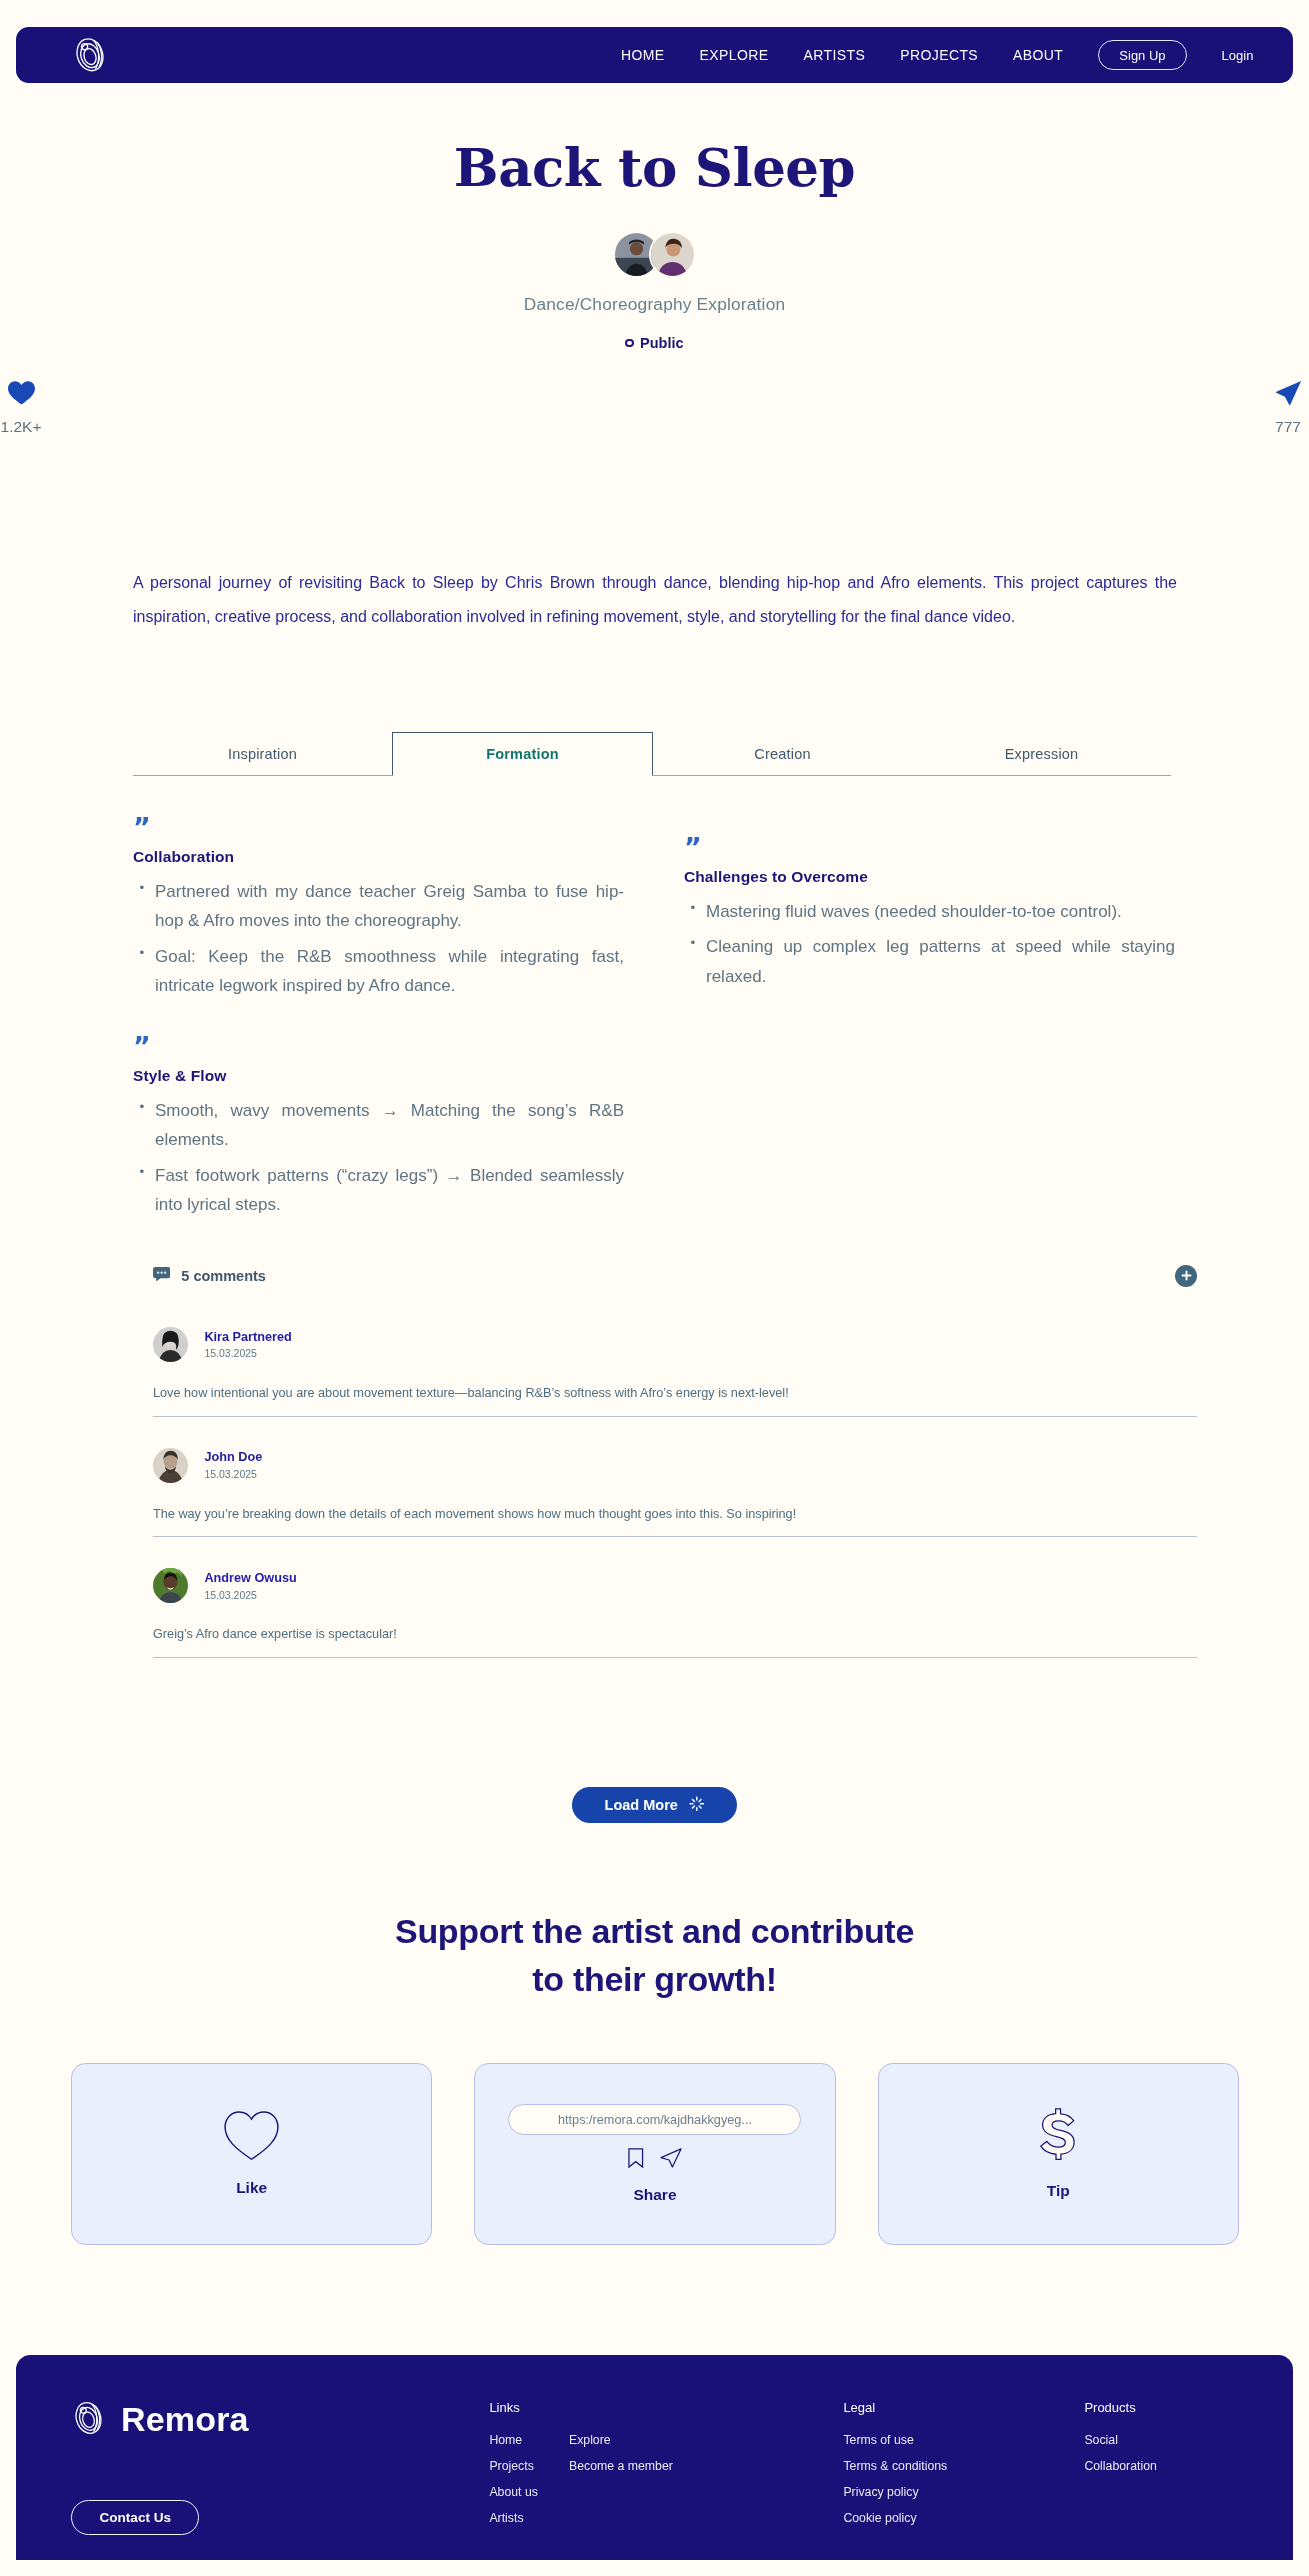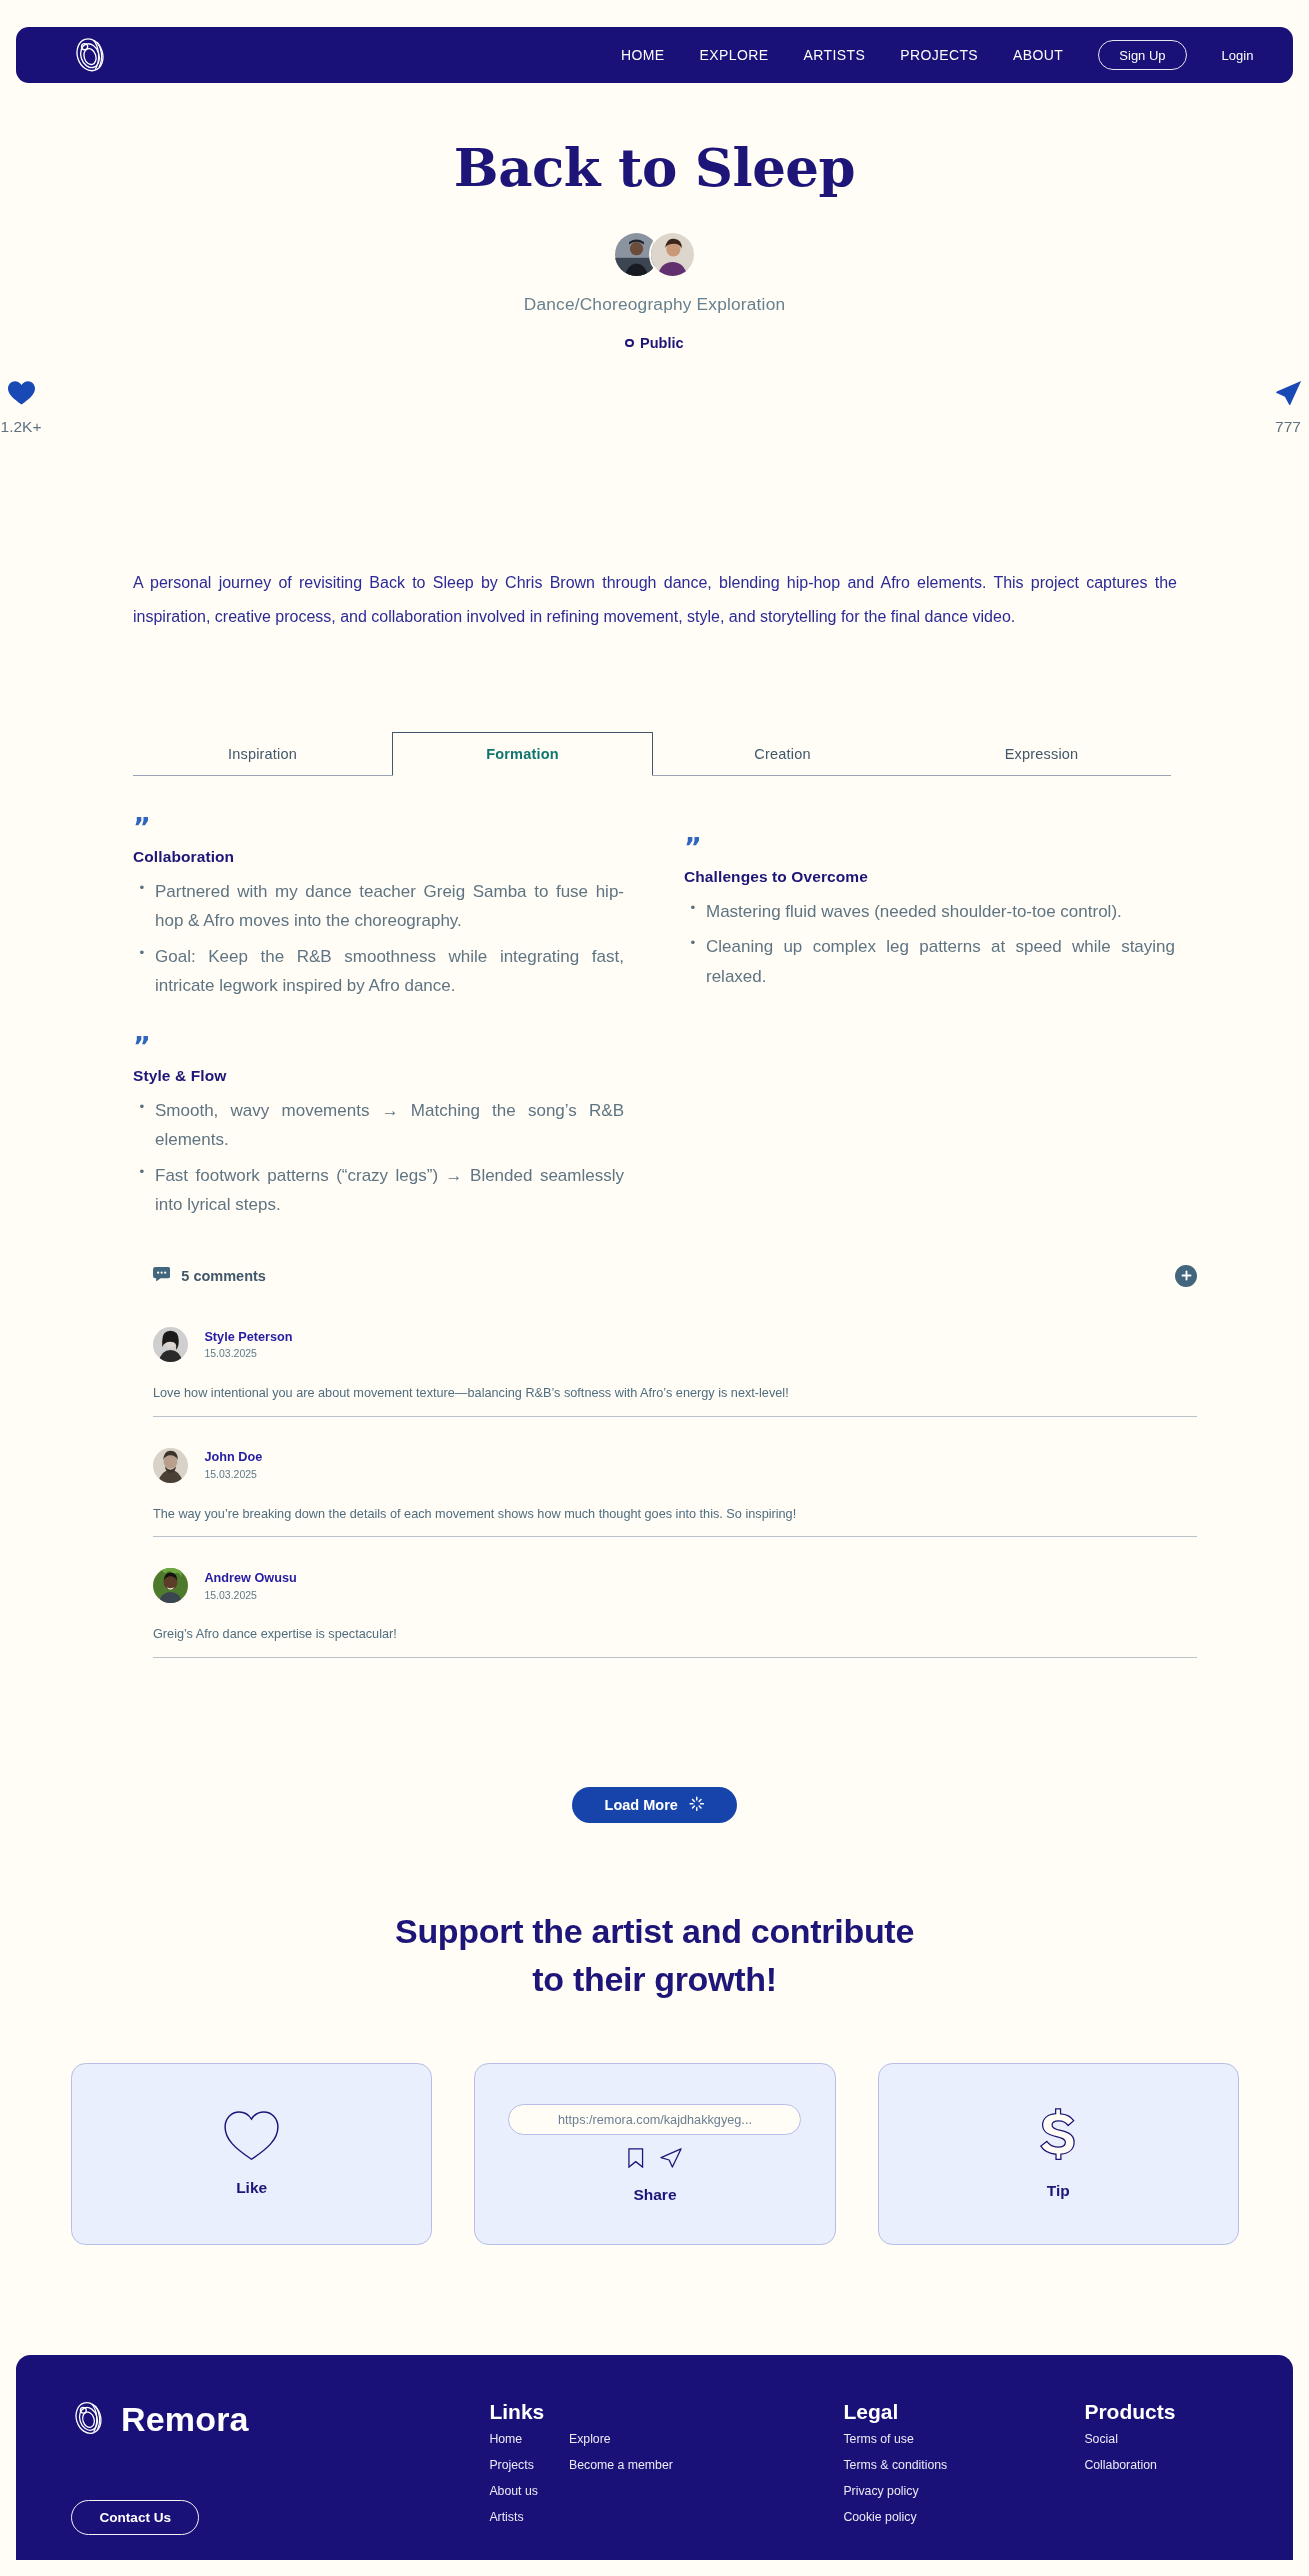--- a/index.html
+++ b/index.html
@@ -177,21 +177,21 @@
   }
   .footer-brand { position: absolute; left: 55px; top: 44px; display: flex; align-items: center; }
   .footer-brand-name { margin-left: 14.5px; font-size: 34px; font-weight: 700; letter-spacing: 0.2px; }
   .contact-btn {
     position: absolute; left: 55px; top: 145px;
     border: 1.2px solid #f2f2f7; border-radius: 908px; background: transparent;
     color: #fff; font-family: inherit; font-size: 13.6px; font-weight: 700;
     padding: 9px 27px; cursor: pointer;
   }
   .footer-col { position: absolute; top: 45px; }
-  .footer-col-title { font-size: 21px; font-weight: 700; margin-bottom: 6px; }
+  .footer-col-title { font-size: 13px; font-weight: 400; margin-bottom: 16px; }
   .footer-col-lists { display: flex; gap: 31px; }
   .footer-col ul { list-style: none; }
   .footer-col li { margin-bottom: 10px; }
   .footer-col a { color: #eceaf4; font-size: 12.3px; text-decoration: none; white-space: nowrap; }
   #footer-links   { left: 473px; }
   #footer-legal   { left: 827px; }
   #footer-products{ left: 1068px; }
 </style>
 </head>
 <body>
@@ -332,21 +332,21 @@
     <div class="comment-top">
       <span class="comment-avatar">
         <svg viewBox="0 0 38 38">
           <rect width="38" height="38" fill="#cfcfcf"></rect>
           <path d="M6 38 q3 -13 13 -13 q10 0 13 13z" fill="#2a2a2a"></path>
           <circle cx="19" cy="15" r="7.5" fill="#ddd5cf"></circle>
           <path d="M10 15 q0 -11 9 -11 q9 0 9 11 q0 7 -3 10 q2 -9 -6 -9 q-7 0 -9 6z" fill="#1a1a1a"></path>
         </svg>
       </span>
       <div class="comment-meta">
-        <div class="comment-author">Style Peterson</div>
+        <div class="comment-author">Kira Partnered</div>
         <div class="comment-date">15.03.2025</div>
       </div>
     </div>
     <p class="comment-body">Love how intentional you are about movement texture—balancing R&amp;B’s softness with Afro’s energy is next-level!</p>
   </article>
 
   <article class="comment">
     <div class="comment-top">
       <span class="comment-avatar">
         <svg viewBox="0 0 38 38">

